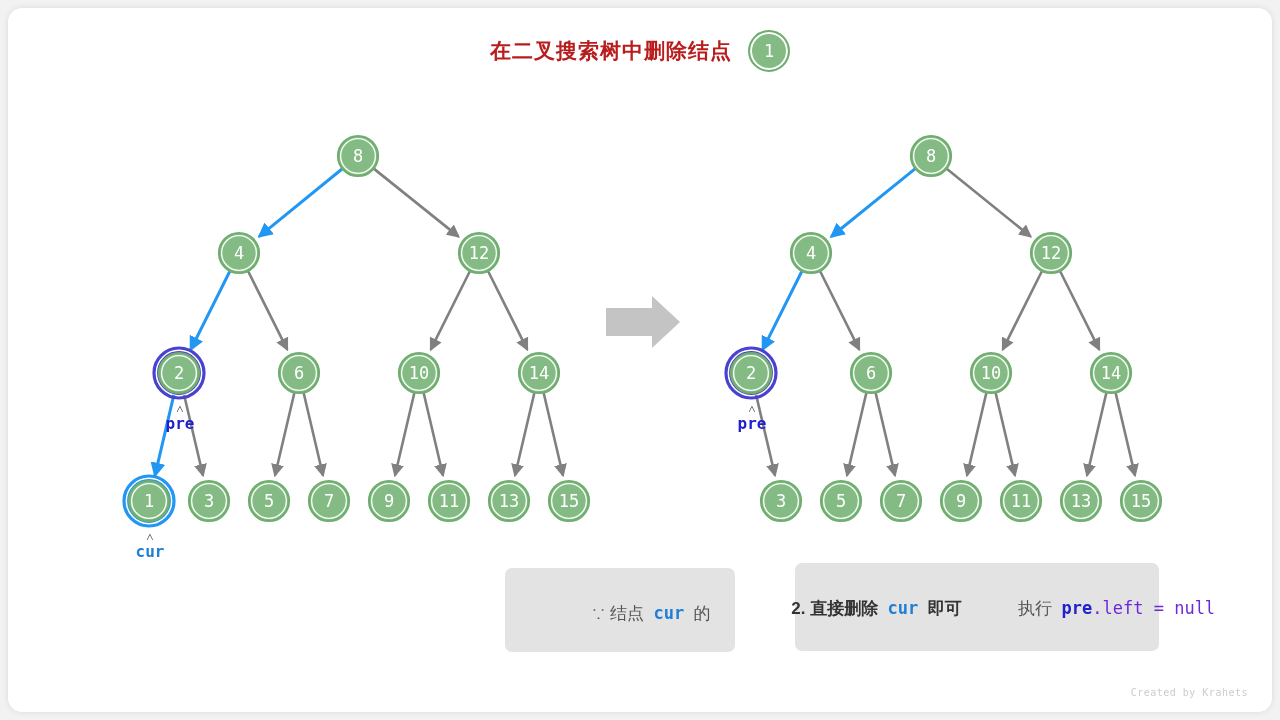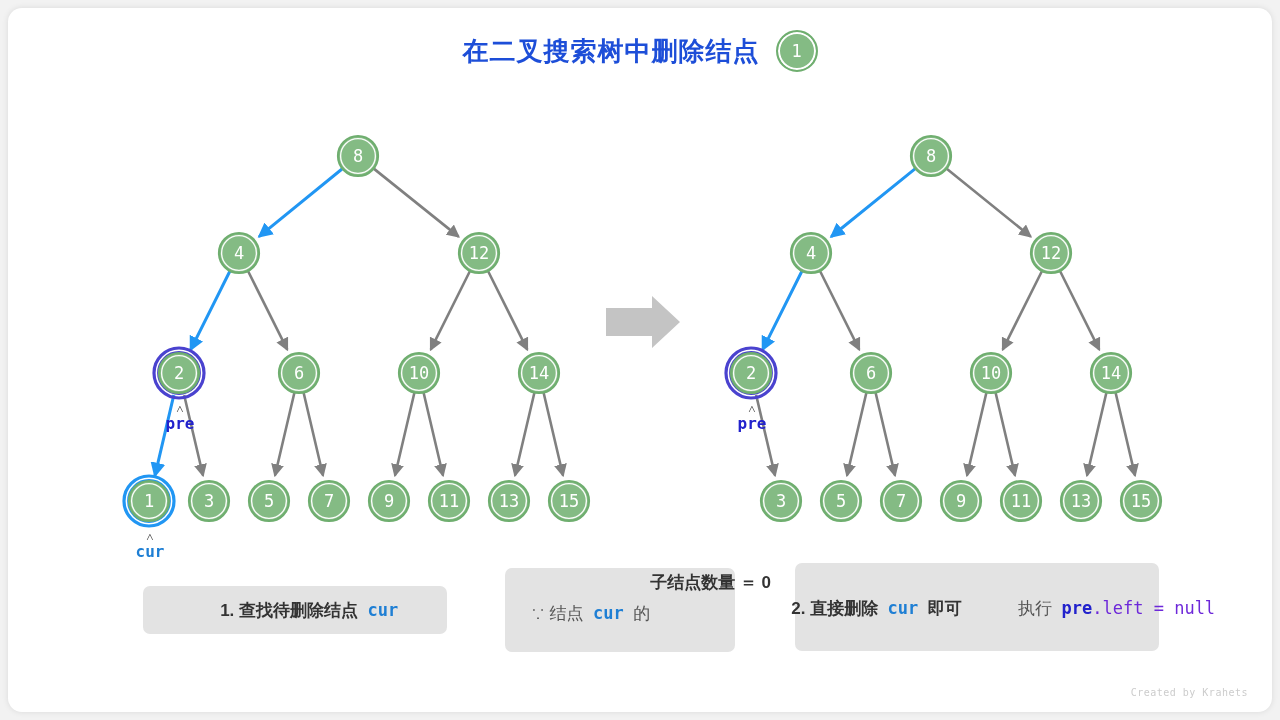--- a/index.html
+++ b/index.html
@@ -30,23 +30,23 @@
   #title-row {
     position: absolute;
     left: 0; top: 30px;
     width: 1280px;
     display: flex;
     align-items: center;
     justify-content: center;
     gap: 16px;
   }
   #title-text {
-    font-size: 26px;
+    font-size: 21px;
     font-weight: bold;
-    color: #1d4ed8;
+    color: #b91c1c;
     letter-spacing: 1px;
   }
   #title-badge {
     width: 38px; height: 38px;
     border-radius: 50%;
     background: #84bb84;
     border: 2px solid #6fae6f;
     box-shadow: inset 0 0 0 2px #ffffff;
     display: flex;
     align-items: center;
@@ -356,31 +356,25 @@
       <path d="M 606 308 L 652 308 L 652 296 L 680 322 L 652 348 L 652 336 L 606 336 Z" fill="#c4c4c4"></path>
     </g>
   </svg>
 
   <div id="pointer-layer">
       <div class="ptr" style="left: 140px; top: 404px; width: 80px;"><span class="caret">˄</span><span>pre</span></div>
       <div class="ptr ptr-cur" style="left: 110px; top: 532px; width: 80px;"><span class="caret">˄</span><span>cur</span></div>
       <div class="ptr" style="left: 712px; top: 404px; width: 80px;"><span class="caret">˄</span><span>pre</span></div>
     </div>
 
-  <div class="caption" id="caption-1">
-    <div class="cap-line">
-      <span class="cap-bold">1. 查找待删除结点</span><span>&nbsp;&nbsp;</span><span class="blue-kw">cur</span>
-    </div>
-  </div>
 
   <div class="caption" id="caption-mid">
     <div class="cap-line">
       <span class="gray-text">∵ 结点</span><span>&nbsp;&nbsp;</span><span class="blue-kw">cur</span><span>&nbsp;&nbsp;</span><span class="gray-text">的</span>
     </div>
-    <div class="cap-line cap-bold">子结点数量 ＝ 0</div>
   </div>
 
   <div class="caption" id="caption-2">
     <div class="cap-line">
       <span class="cap-bold">2. 直接删除</span><span>&nbsp;&nbsp;</span><span class="blue-kw">cur</span><span>&nbsp;&nbsp;</span><span class="cap-bold">即可</span>
     </div>
     <div class="cap-line" style="padding-left:28px">
       <span class="gray-text">执行</span><span>&nbsp;&nbsp;</span><span class="indigo-kw">pre</span><span class="gray-code">.left = null</span>
     </div>
   </div>

